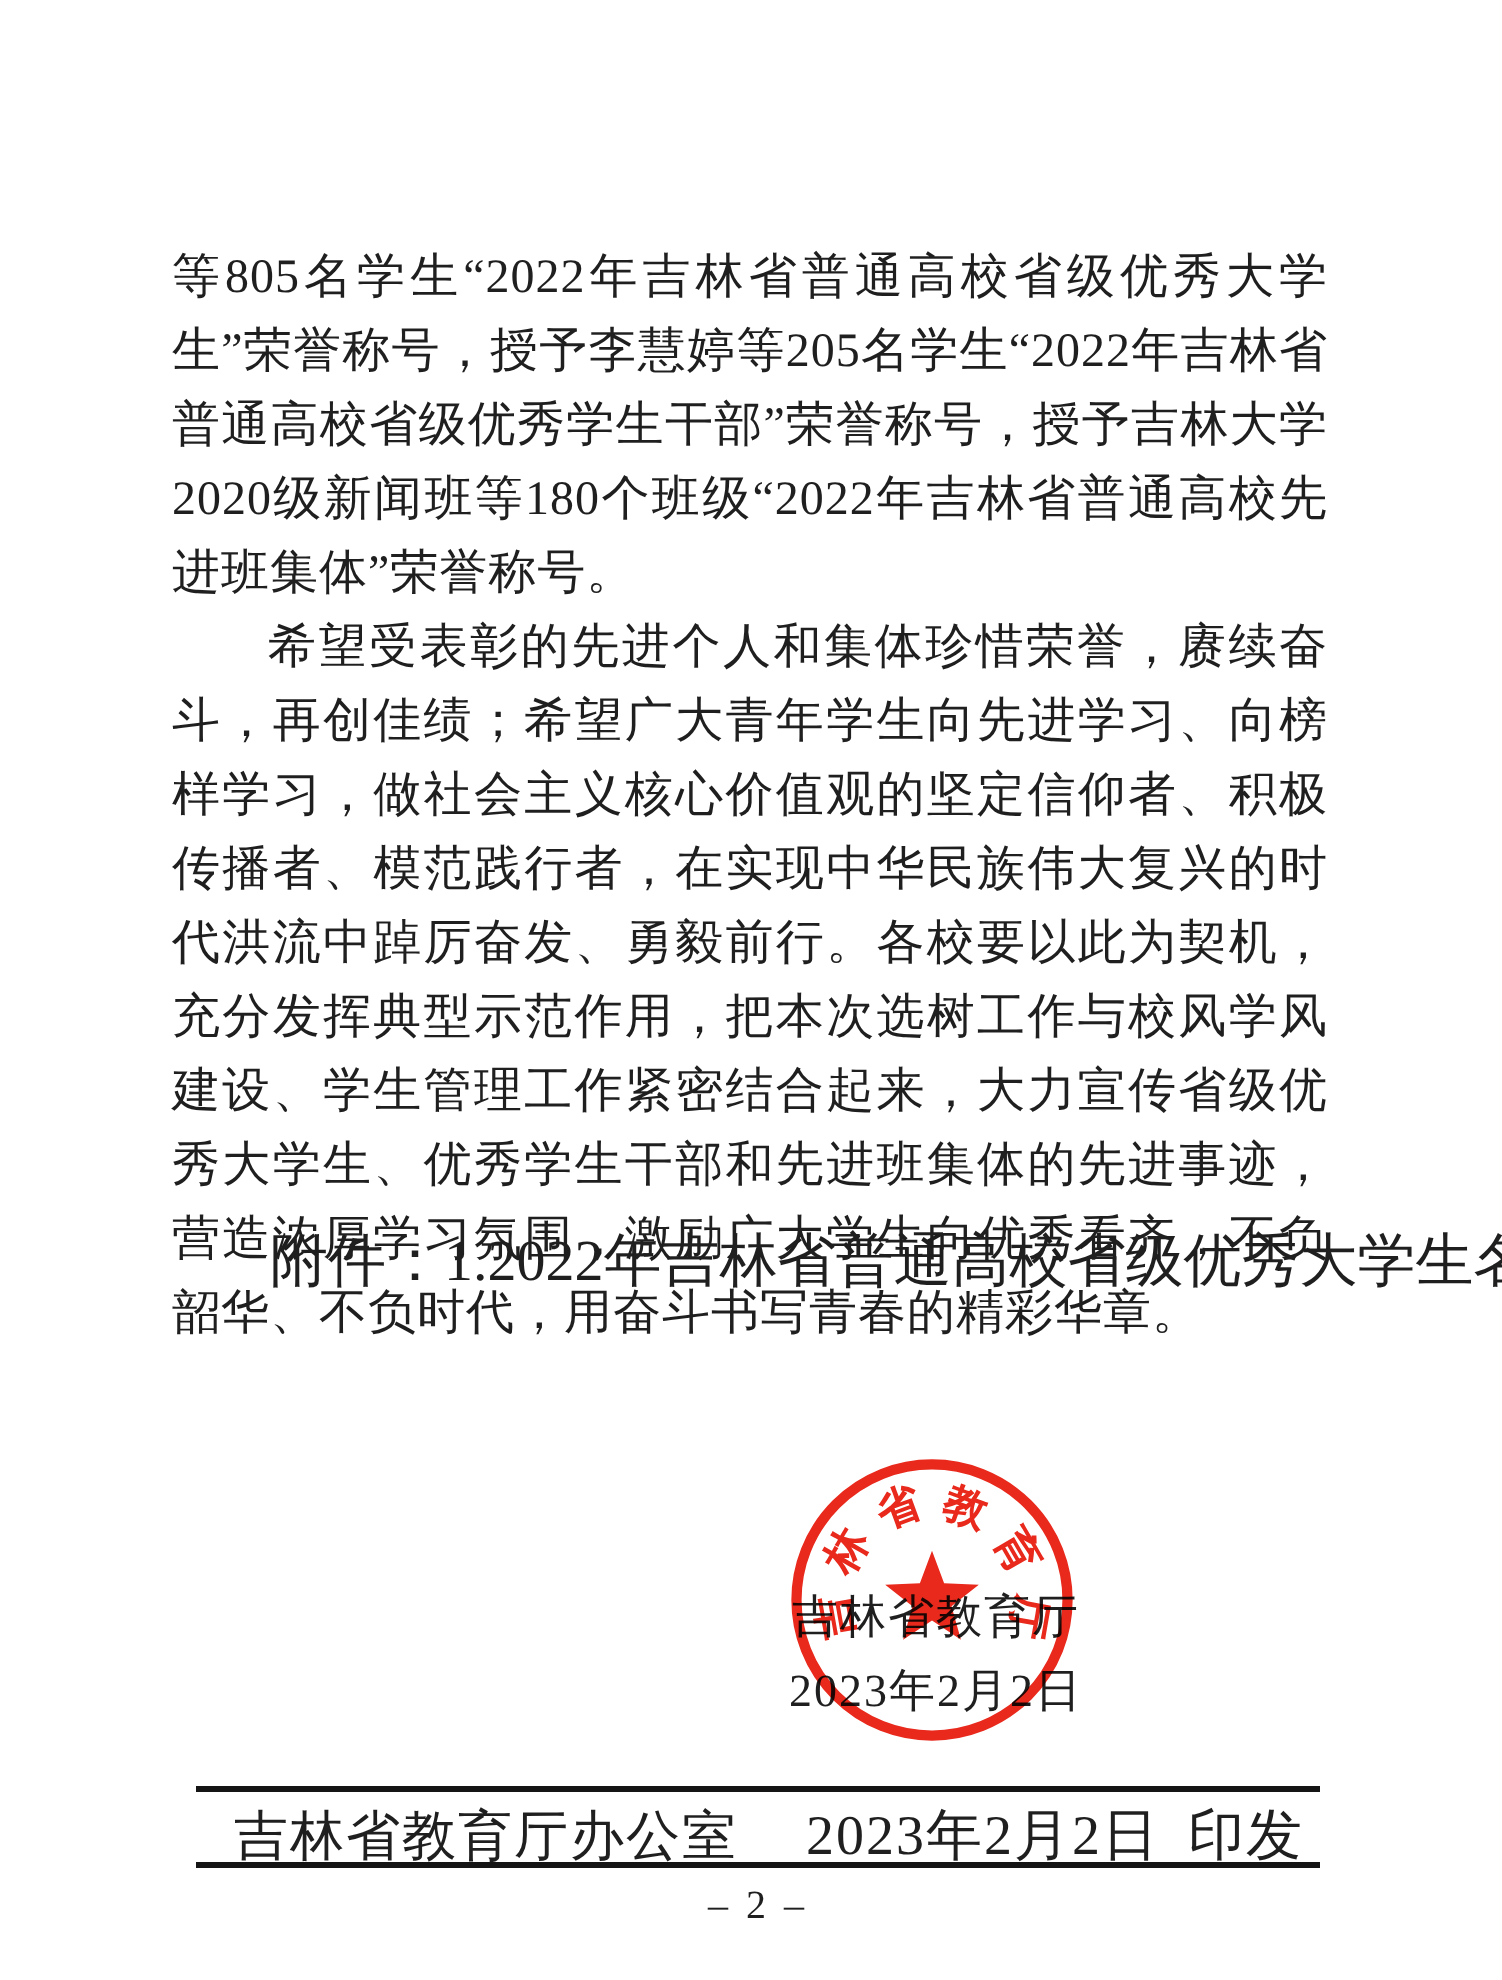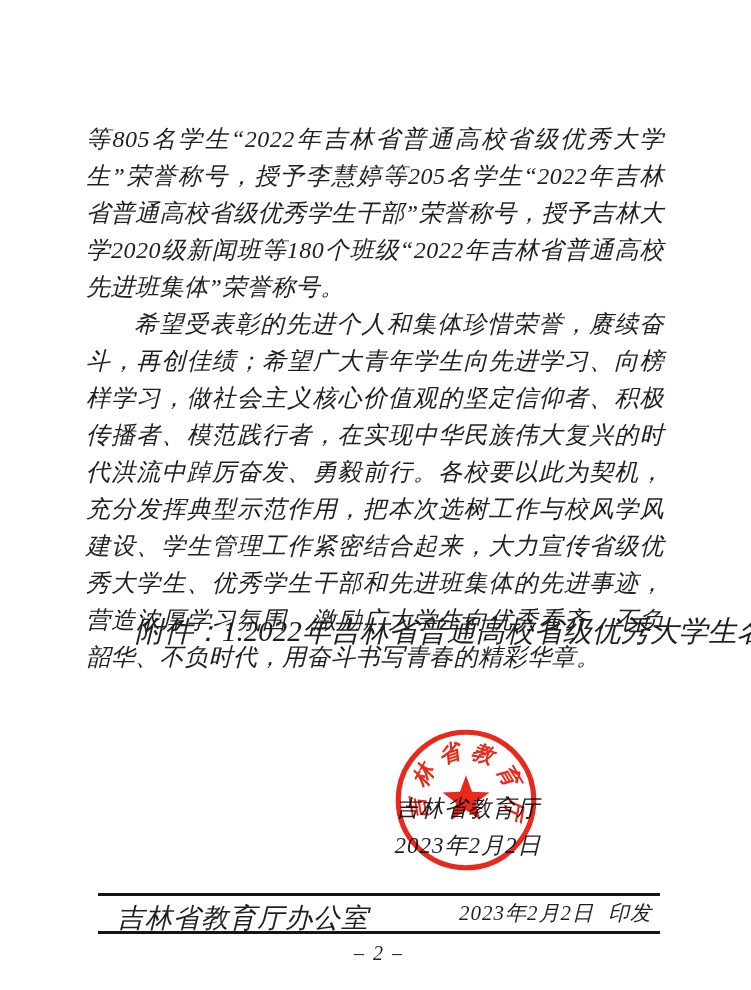--- a/index.html
+++ b/index.html
@@ -8,21 +8,20 @@
     background: #ffffff;
   }
   .page {
     position: relative;
     width: 751px;
     height: 990px;
     background: #ffffff;
     overflow: hidden;
     font-family: "Liberation Serif", serif;
     color: #1f1f1f;
-    font-style: italic;
   }
   .body-text {
     position: absolute;
     left: 86px;
     top: 121px;
     width: 578px;
     font-size: 24px;
     line-height: 37px;
     text-align: justify;
     letter-spacing: 0.5px;
@@ -84,21 +83,21 @@
     position: absolute;
     left: 117px;
     top: 900px;
     font-size: 27px;
     letter-spacing: 1px;
   }
   .footer-print {
     position: absolute;
     right: 99px;
     top: 899px;
-    font-size: 21px;
+    font-size: 28px;
     letter-spacing: 1px;
     text-align: right;
   }
   .footer-print .suffix { margin-left: 14px; }
   .page-number {
     position: absolute;
     left: 98px;
     top: 942px;
     width: 562px;
     text-align: center;

